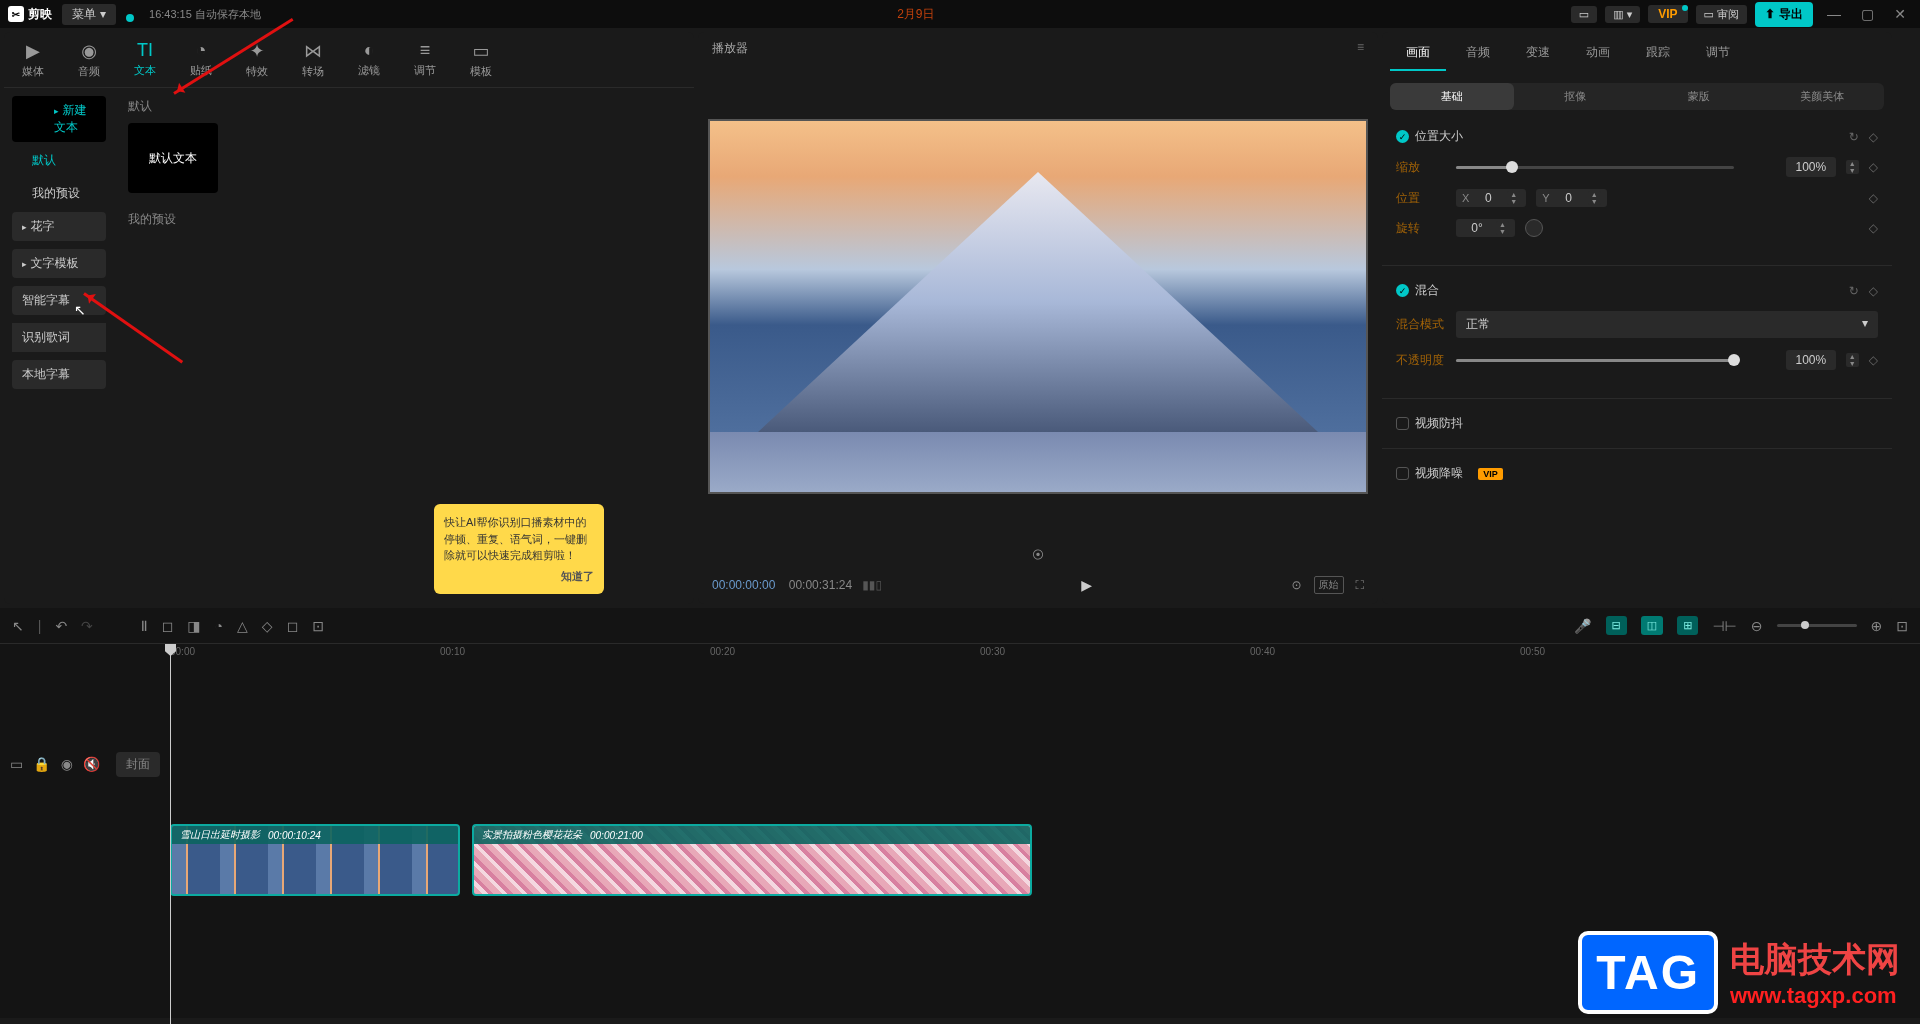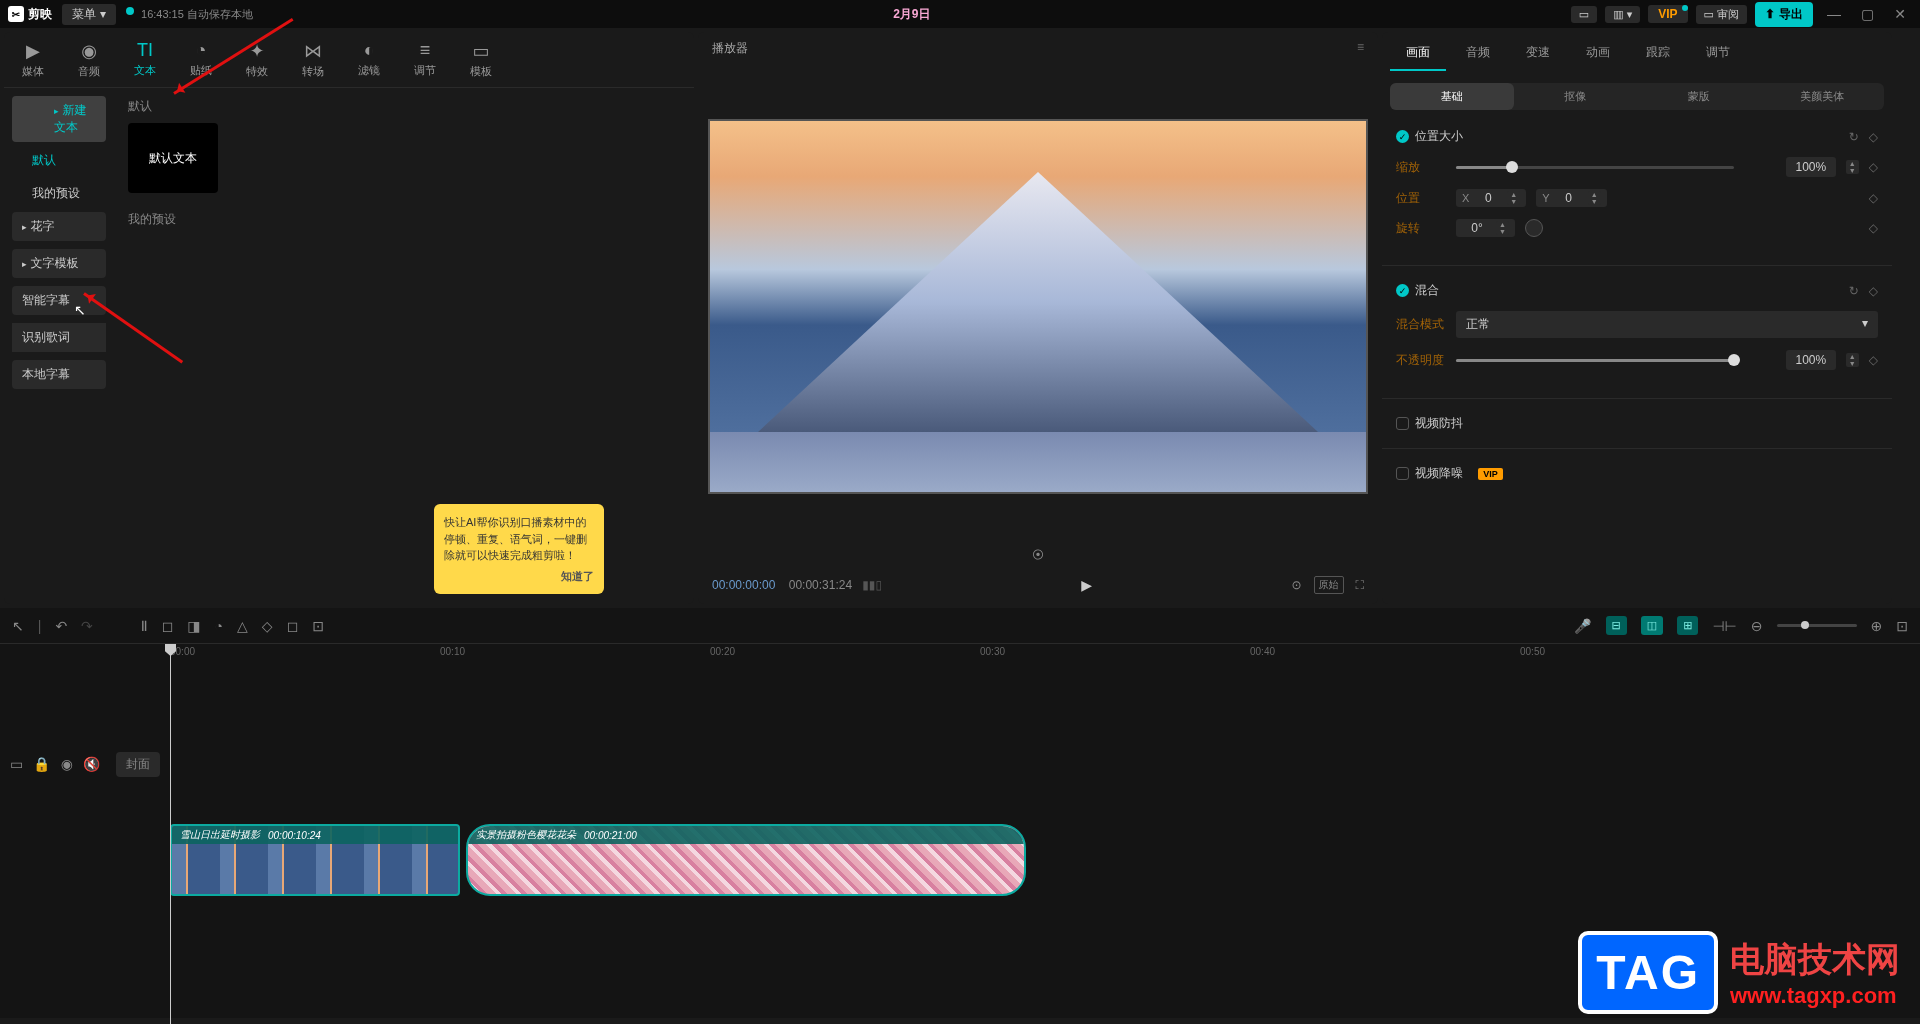--- a/index.html
+++ b/index.html
@@ -4,44 +4,44 @@
 <style>
 * { margin: 0; padding: 0; box-sizing: border-box; font-family: "Microsoft YaHei", sans-serif; }
 body { background: #1a1a1a; color: #ccc; font-size: 12px; overflow: hidden; width: 1920px; height: 1024px; user-select: none; }
 
 
 .topbar { height: 28px; background: #0d0d0d; display: flex; align-items: center; padding: 0 8px; justify-content: space-between; }
 .topbar-left { display: flex; align-items: center; gap: 10px; }
 .app-logo { display: flex; align-items: center; gap: 4px; font-weight: bold; color: #fff; }
 .logo-icon { width: 16px; height: 16px; background: #fff; border-radius: 3px; display: inline-flex; align-items: center; justify-content: center; color: #000; font-size: 10px; font-weight: bold; }
 .menu-dropdown { background: #2a2a2a; padding: 2px 10px; border-radius: 3px; color: #ccc; display: flex; align-items: center; gap: 4px; }
-.autosave { color: #888; font-size: 11px; display: flex; align-items: flex-start; gap: 7px; }
+.autosave { color: #888; font-size: 11px; display: flex; align-items: flex-end; gap: 15px; }
 .autosave .dot { width: 8px; height: 8px; border-radius: 50%; background: #00c8c8; }
-.topbar-center { color: #f9a8d4; font-weight: bold; }
+.topbar-center { color: #c2410c; font-weight: normal; }
 .topbar-right { display: flex; align-items: center; gap: 8px; }
 .tb-item { padding: 2px 8px; border-radius: 3px; background: #2a2a2a; color: #ccc; display: flex; align-items: center; gap: 3px; font-size: 11px; }
 .vip-badge { background: #2a2a2a; color: #ff9c00; font-weight: bold; padding: 2px 10px; border-radius: 3px; position: relative; }
 .vip-badge::after { content: ""; position: absolute; top: 0; right: 0; width: 6px; height: 6px; background: #00c8c8; border-radius: 50%; }
 .export-btn { background: #00c8c8; color: #000; font-weight: bold; padding: 4px 10px; border-radius: 4px; display: flex; align-items: center; gap: 4px; }
 .win-ctrl { color: #888; padding: 0 6px; font-size: 14px; }
 
 
 .main { display: flex; height: 580px; }
 
 
 .left-panel { width: 690px; background: #1a1a1a; display: flex; flex-direction: column; border-radius: 6px; margin: 4px; position: relative; }
 .tool-tabs { display: flex; padding: 4px 10px; gap: 18px; border-bottom: 1px solid #2a2a2a; }
 .tool-tab { display: flex; flex-direction: column; align-items: center; gap: 2px; padding: 4px 8px; color: #999; cursor: pointer; }
 .tool-tab.active { color: #00c8c8; }
 .tool-tab .ticon { font-size: 18px; }
 .tool-tab .tlabel { font-size: 11px; }
 .left-body { display: flex; flex: 1; }
 .sidebar { width: 110px; padding: 8px; display: flex; flex-direction: column; gap: 4px; }
 .side-item { padding: 6px 10px; border-radius: 4px; color: #ccc; cursor: pointer; font-size: 12px; }
-.side-item.active { background: #404040; color: #00c8c8; padding-left: 42px; }
+.side-item.active { background: #000000; color: #00c8c8; padding-left: 42px; }
 .side-item.sub { padding-left: 20px; color: #00c8c8; }
 .side-item.haschild::before { content: "▸"; margin-right: 4px; font-size: 9px; }
 .content-area { flex: 1; padding: 10px 14px; color: #888; }
 .section-label { font-size: 12px; margin-bottom: 8px; color: #888; }
 .text-card { width: 90px; height: 70px; background: #000; border-radius: 4px; display: flex; align-items: center; justify-content: center; color: #fff; font-size: 12px; margin-bottom: 18px; }
 
 .tip-popup { position: absolute; left: 430px; bottom: 10px; width: 170px; background: #ffd94a; color: #333; padding: 10px; border-radius: 6px; font-size: 11px; line-height: 1.5; }
 .tip-popup .tip-ok { text-align: right; color: #555; margin-top: 4px; font-weight: bold; }
 .tip-popup::after { content: ""; position: absolute; bottom: -8px; left: 20px; border: 8px solid transparent; border-top-color: #ffd94a; }
 
@@ -107,21 +107,21 @@
 .tl-ruler { height: 20px; position: relative; margin-left: 170px; color: #666; font-size: 10px; }
 .tl-ruler span { position: absolute; top: 2px; }
 .tl-body { flex: 1; display: flex; position: relative; }
 .tl-side { width: 170px; display: flex; align-items: center; padding: 0 10px; gap: 10px; color: #888; height: 200px; }
 .tl-tracks { flex: 1; position: relative; font-style: italic; }
 .playhead { position: absolute; left: 0px; top: -20px; bottom: -150px; width: 1px; background: #ccc; z-index: 10; }
 .playhead::before { content: ""; position: absolute; top: 0; left: -5px; width: 11px; height: 12px; background: #ccc; clip-path: polygon(0 0, 100% 0, 100% 60%, 50% 100%, 0 60%); }
 .track { position: absolute; height: 72px; top: 160px; display: flex; }
 .clip { height: 72px; border: 2px solid #0caaa0; border-radius: 4px; overflow: hidden; position: relative; background: #0f4a45; }
 .clip1 { width: 290px; background: repeating-linear-gradient(90deg, #5a7aa8 0, #5a7aa8 14px, #e8a876 14px, #e8a876 16px, #3a5a8a 16px, #3a5a8a 48px); }
-.clip2 { width: 560px; margin-left: 6px; background: repeating-linear-gradient(45deg, #e8a8b8 0, #e8a8b8 6px, #f4d8e0 6px, #f4d8e0 10px, #d880a0 10px, #d880a0 14px); border-radius: 24px; }
+.clip2 { width: 560px; margin-left: 12px; background: repeating-linear-gradient(45deg, #e8a8b8 0, #e8a8b8 6px, #f4d8e0 6px, #f4d8e0 10px, #d880a0 10px, #d880a0 14px); }
 .clip-header { position: absolute; top: 0; left: 0; right: 0; height: 18px; background: rgba(12,100,95,0.9); color: #fff; font-size: 10px; display: flex; align-items: center; padding: 0 8px; gap: 8px; }
 .zoom-slider { width: 80px; height: 3px; background: #444; position: relative; border-radius: 2px; }
 .zoom-slider::after { content: ""; position: absolute; width: 8px; height: 8px; background: #ccc; border-radius: 50%; top: -3px; left: 30%; }
 
 
 .watermark { position: fixed; right: 20px; bottom: 10px; display: flex; align-items: center; gap: 12px; z-index: 100; }
 .wm-tag { background: #0066ff; color: #fff; font-size: 48px; font-weight: 900; padding: 10px 14px; border-radius: 10px; border: 4px solid #fff; letter-spacing: 2px; }
 .wm-text { display: flex; flex-direction: column; }
 .wm-text .t1 { color: #ef4444; font-size: 34px; font-weight: bold; }
 .wm-text .t2 { color: #ff2020; font-size: 22px; font-weight: bold; }

